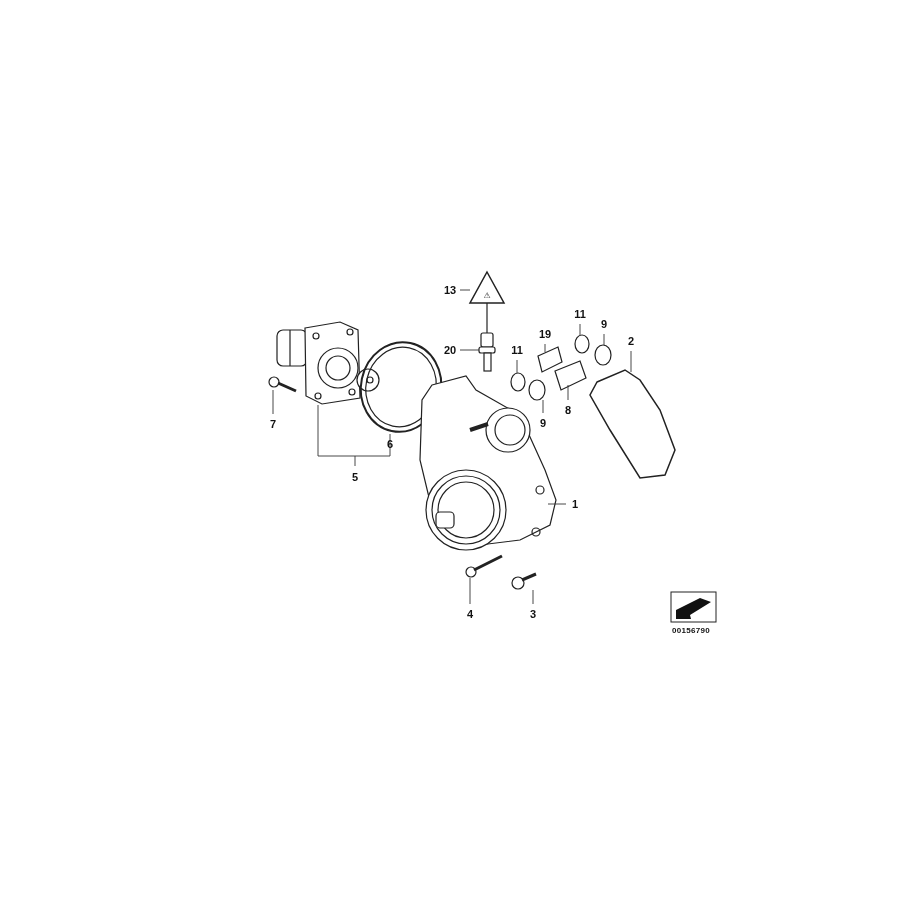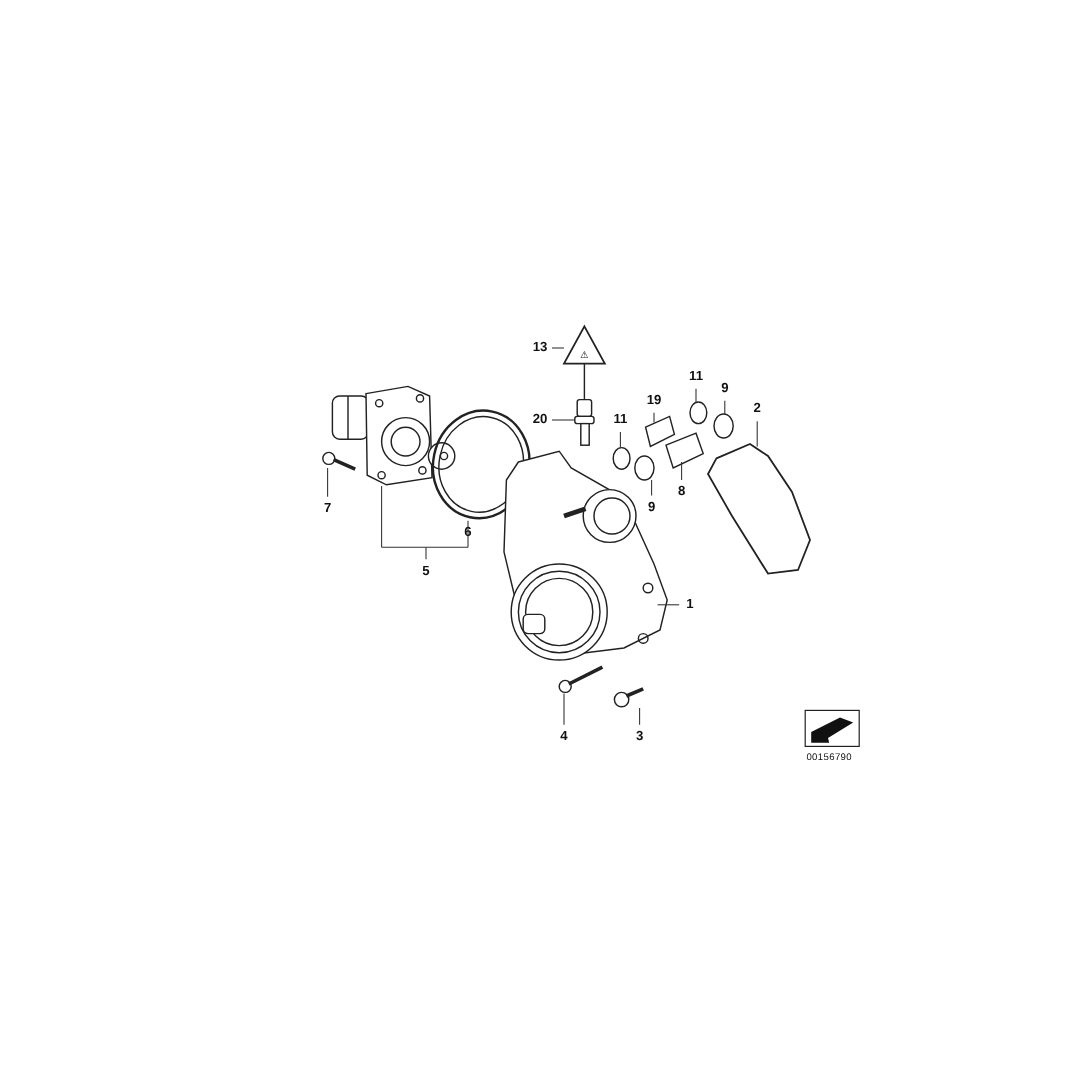--- a/index.html
+++ b/index.html
@@ -1,19 +1,19 @@
 <!DOCTYPE html>
 <html><head>
 <meta charset="utf-8">
 <style>
   html,body{margin:0;padding:0;background:#fff;}
   #canvas{position:relative;width:900px;height:900px;background:#fff;overflow:hidden;font-family:"Liberation Sans",sans-serif;}
   svg.art{position:absolute;left:0;top:0;}
   .lbl{position:absolute;font-size:11px;font-weight:bold;color:#111;line-height:1;transform:translate(-50%,-50%);}
-  .ref{position:absolute;font-size:8px;color:#111;letter-spacing:0.3px;}
+  .ref{position:absolute;font-size:8px;color:#111;letter-spacing:0.3px;font-weight:bold;}
 </style>
 </head>
 <body>
 
 <div id="canvas">
   <svg class="art" width="900" height="900" viewBox="0 0 900 900">
     <g fill="none" stroke="#222" stroke-width="1.2">
 
       <g>
         <rect x="277" y="330" width="30" height="36" rx="6" fill="#fff"></rect>

